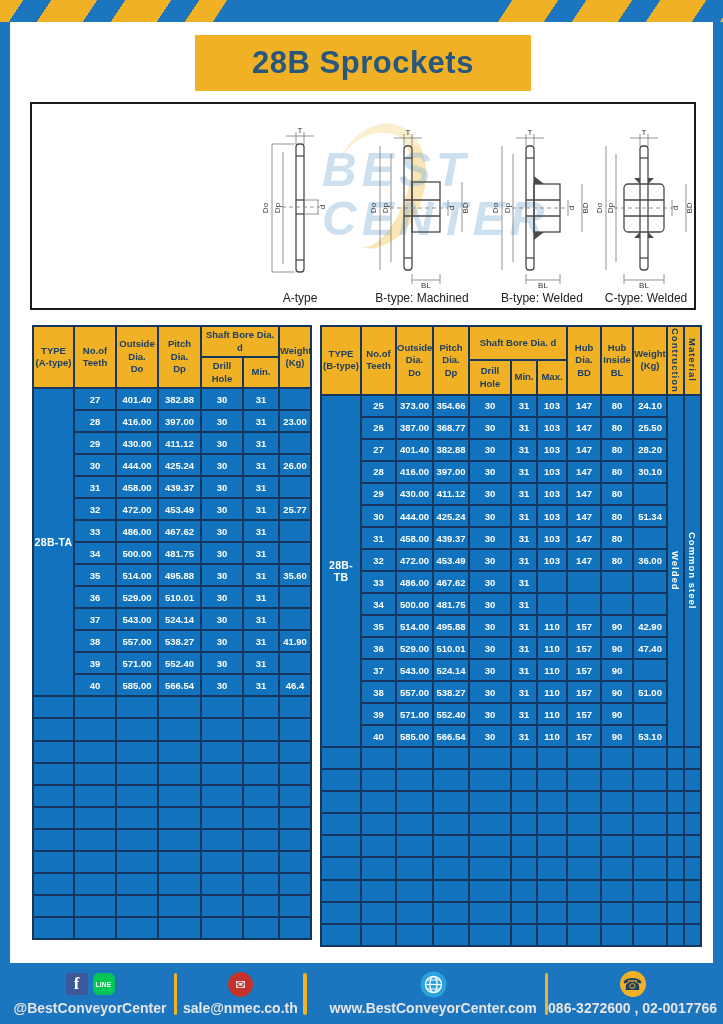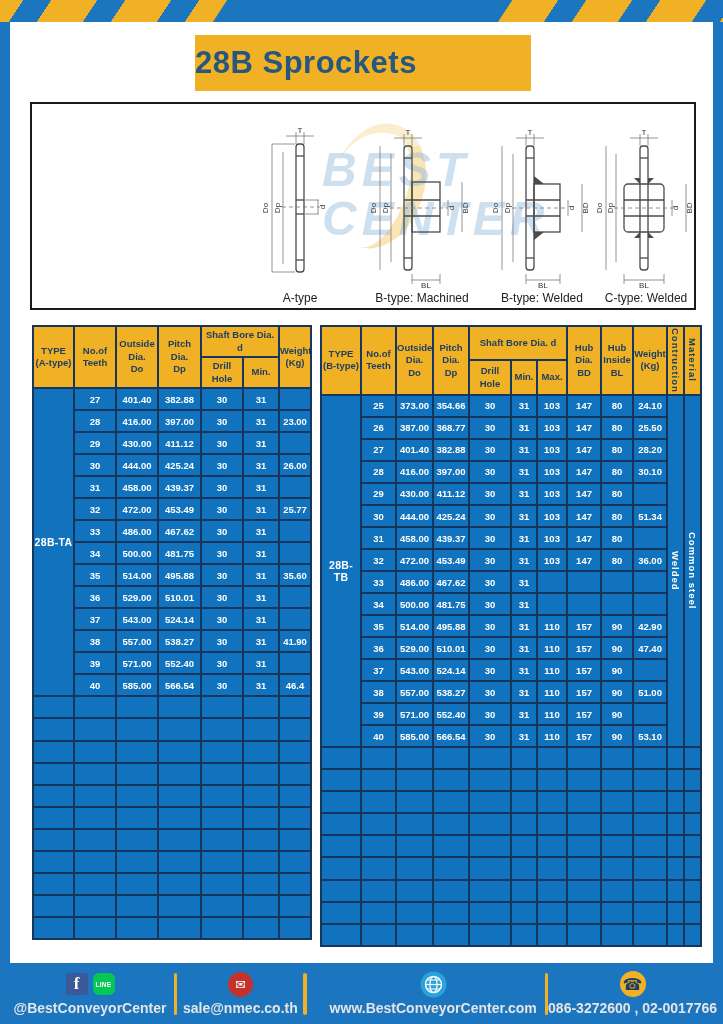--- a/index.html
+++ b/index.html
@@ -9,21 +9,21 @@
   
   .band{position:absolute;top:0;left:0;width:723px;height:22px;background:#1b76bf;overflow:hidden;}
   .stripes{position:absolute;top:-4px;height:30px;background:repeating-linear-gradient(90deg,#f0b224 0 46px,transparent 46px 74px);transform:skewX(-33deg);}
   .stripes.left{left:-30px;width:250px;}
   .stripes.right{left:505px;width:260px;}
 
   
   .page{position:absolute;left:10px;top:22px;width:703px;height:941px;background:#ffffff;}
 
   .title-box{position:absolute;left:185px;top:13px;width:336px;height:56px;background:#f0b224;
-    display:flex;align-items:center;justify-content:flex-start;}
+    display:flex;align-items:center;justify-content:center;}
   .title-box span{font-size:31px;font-weight:bold;color:#27567f;letter-spacing:0.5px;}
 
   
   .draw-box{position:absolute;left:20px;top:80px;width:666px;height:208px;border:2px solid #1a1a1a;background:#fff;overflow:hidden;}
   .wm{position:absolute;left:290px;top:42px;color:rgba(137,180,220,0.42);font-weight:bold;
       font-size:48px;line-height:1.02;letter-spacing:5px;z-index:0;font-style:italic;}
   .wm-bird{position:absolute;left:300px;top:18px;width:92px;height:128px;border-radius:50%;
       border-right:16px solid rgba(240,178,36,0.34);border-top:10px solid rgba(240,178,36,0.22);
       transform:rotate(18deg);z-index:0;}
   .specs{position:absolute;left:14px;top:86px;z-index:2;}

